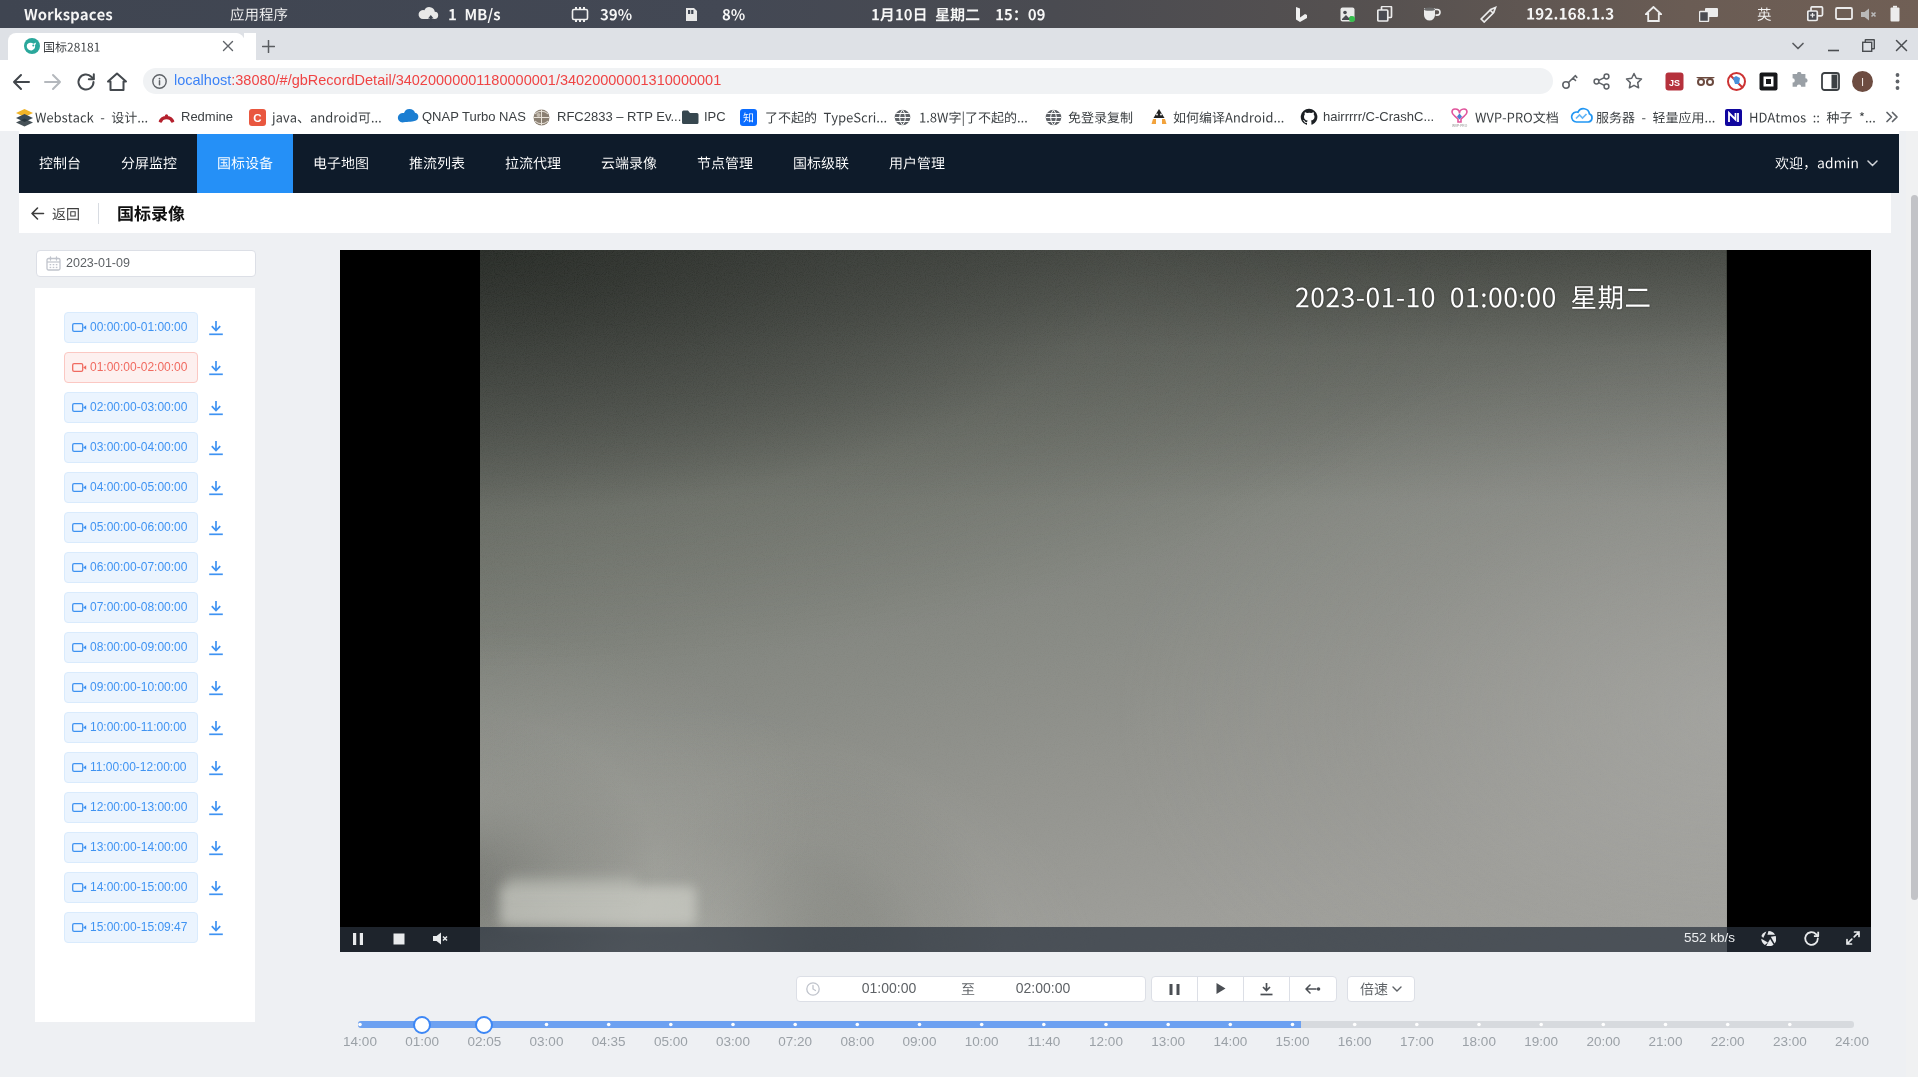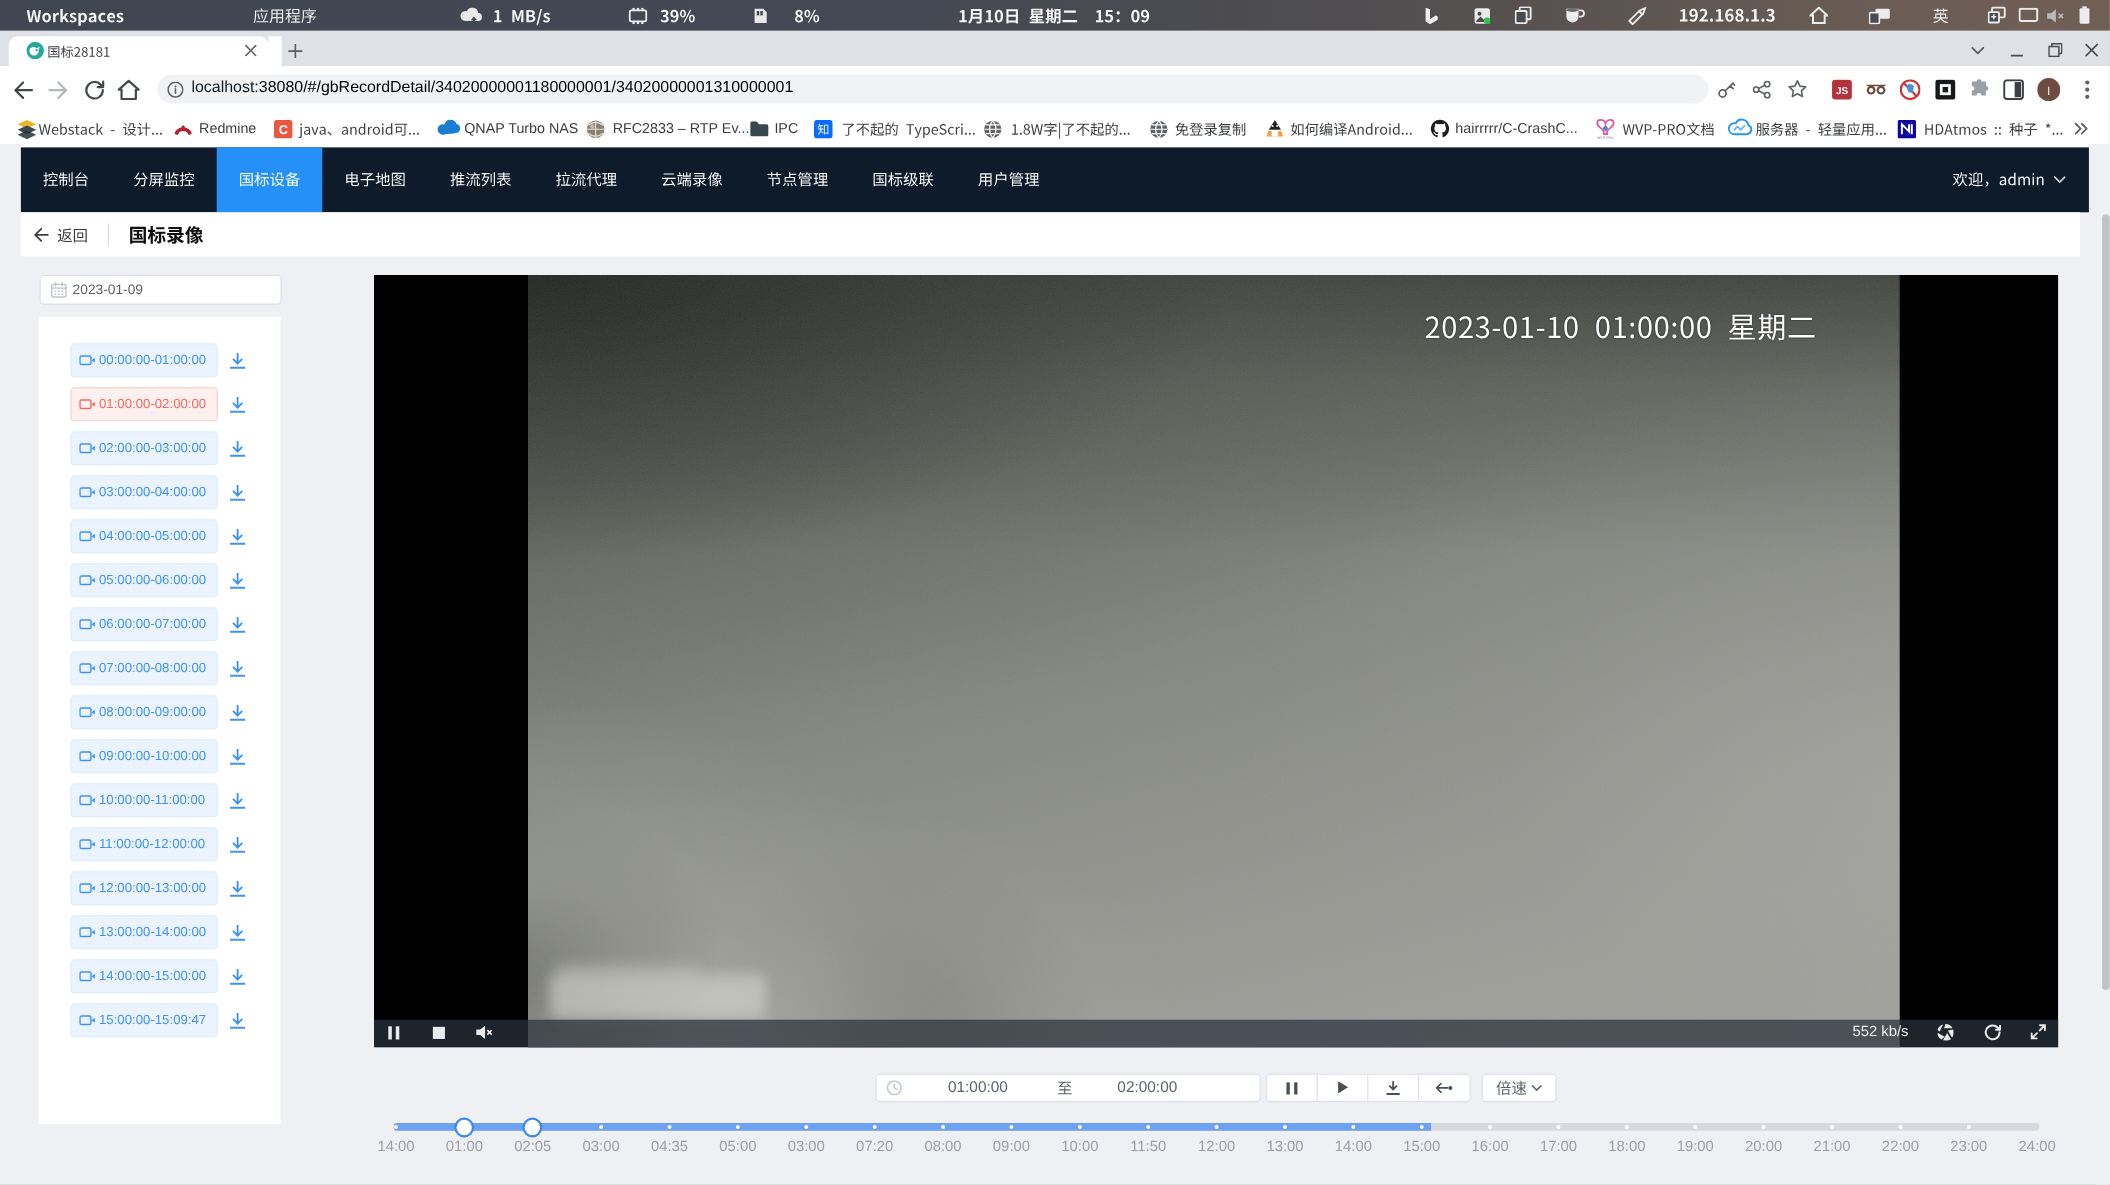--- a/index.html
+++ b/index.html
@@ -184,21 +184,21 @@
   </svg>
 <svg style="position:absolute;left:105.0px;top:70.0px;" width="24.0" height="24.0" viewBox="0 0 24.0 24.0">
     <path d="M12 3.5 L3 11.5 h2.5 V20 h13 v-8.5 H21 Z" fill="none" stroke="#44494e" stroke-width="2" stroke-linejoin="round"></path>
   </svg>
 <div style="position:absolute;left:143px;top:68px;width:1410px;height:26px;background:#f0f2f4;border-radius:13px"></div>
 <svg style="position:absolute;left:152.0px;top:74.0px;" width="15.0" height="15.0" viewBox="0 0 15.0 15.0">
     <circle cx="7.5" cy="7.5" r="6.7" fill="none" stroke="#5f6368" stroke-width="1.4"></circle>
     <path d="M7.5 6.8 v4" stroke="#5f6368" stroke-width="1.5" stroke-linecap="round"></path>
     <circle cx="7.5" cy="4.6" r="0.9" fill="#5f6368"></circle>
   </svg>
-<div style="position:absolute;left:174.0px;top:73.4px;font:400 14.5px &quot;Liberation Sans&quot;,sans-serif;color:#202124;white-space:pre;line-height:1"><span style="color:#0f172a">localhost</span><span style="color:#000000">:38080/#/gbRecordDetail/34020000001180000001/34020000001310000001</span></div>
+<div style="position:absolute;left:174.0px;top:73.4px;font:400 14.5px &quot;Liberation Sans&quot;,sans-serif;color:#202124;white-space:pre;line-height:1"><span style="color:#3b82f6">localhost</span><span style="color:#ef4444">:38080/#/gbRecordDetail/34020000001180000001/34020000001310000001</span></div>
 <svg style="position:absolute;left:1561.0px;top:73.0px;" width="17.0" height="17.0" viewBox="0 0 17.0 17.0">
     <circle cx="5" cy="12" r="3.2" fill="none" stroke="#5f6368" stroke-width="1.6"></circle>
     <path d="M7.5 9.5 L14.5 2.5 M12 5 l2.5 2.5 M14.2 2.8 l1.6 1.6" stroke="#5f6368" stroke-width="1.6" stroke-linecap="round"></path>
   </svg>
 <svg style="position:absolute;left:1593.0px;top:73.0px;" width="17.0" height="17.0" viewBox="0 0 17.0 17.0">
     <circle cx="13.5" cy="3.5" r="2.4" fill="none" stroke="#5f6368" stroke-width="1.5"></circle>
     <circle cx="3.5" cy="8.5" r="2.4" fill="none" stroke="#5f6368" stroke-width="1.5"></circle>
     <circle cx="13.5" cy="13.5" r="2.4" fill="none" stroke="#5f6368" stroke-width="1.5"></circle>
     <path d="M5.8 7.4 l5.5-2.8 M5.8 9.6 l5.5 2.8" stroke="#5f6368" stroke-width="1.5"></path>
   </svg>
@@ -843,21 +843,21 @@
 <div style="position:absolute;left:422.2px;transform:translateX(-50%);top:1034.9px;font:400 13.5px &quot;Liberation Sans&quot;,sans-serif;color:#9ba1a7;white-space:pre;line-height:1">01:00</div>
 <div style="position:absolute;left:484.3px;transform:translateX(-50%);top:1034.9px;font:400 13.5px &quot;Liberation Sans&quot;,sans-serif;color:#9ba1a7;white-space:pre;line-height:1">02:05</div>
 <div style="position:absolute;left:546.5px;transform:translateX(-50%);top:1034.9px;font:400 13.5px &quot;Liberation Sans&quot;,sans-serif;color:#9ba1a7;white-space:pre;line-height:1">03:00</div>
 <div style="position:absolute;left:608.7px;transform:translateX(-50%);top:1034.9px;font:400 13.5px &quot;Liberation Sans&quot;,sans-serif;color:#9ba1a7;white-space:pre;line-height:1">04:35</div>
 <div style="position:absolute;left:670.8px;transform:translateX(-50%);top:1034.9px;font:400 13.5px &quot;Liberation Sans&quot;,sans-serif;color:#9ba1a7;white-space:pre;line-height:1">05:00</div>
 <div style="position:absolute;left:733.0px;transform:translateX(-50%);top:1034.9px;font:400 13.5px &quot;Liberation Sans&quot;,sans-serif;color:#9ba1a7;white-space:pre;line-height:1">03:00</div>
 <div style="position:absolute;left:795.2px;transform:translateX(-50%);top:1034.9px;font:400 13.5px &quot;Liberation Sans&quot;,sans-serif;color:#9ba1a7;white-space:pre;line-height:1">07:20</div>
 <div style="position:absolute;left:857.3px;transform:translateX(-50%);top:1034.9px;font:400 13.5px &quot;Liberation Sans&quot;,sans-serif;color:#9ba1a7;white-space:pre;line-height:1">08:00</div>
 <div style="position:absolute;left:919.5px;transform:translateX(-50%);top:1034.9px;font:400 13.5px &quot;Liberation Sans&quot;,sans-serif;color:#9ba1a7;white-space:pre;line-height:1">09:00</div>
 <div style="position:absolute;left:981.7px;transform:translateX(-50%);top:1034.9px;font:400 13.5px &quot;Liberation Sans&quot;,sans-serif;color:#9ba1a7;white-space:pre;line-height:1">10:00</div>
-<div style="position:absolute;left:1043.8px;transform:translateX(-50%);top:1034.9px;font:400 13.5px &quot;Liberation Sans&quot;,sans-serif;color:#9ba1a7;white-space:pre;line-height:1">11:50</div>
+<div style="position:absolute;left:1043.8px;transform:translateX(-50%);top:1034.9px;font:400 13.5px &quot;Liberation Sans&quot;,sans-serif;color:#9ba1a7;white-space:pre;line-height:1">11:40</div>
 <div style="position:absolute;left:1106.0px;transform:translateX(-50%);top:1034.9px;font:400 13.5px &quot;Liberation Sans&quot;,sans-serif;color:#9ba1a7;white-space:pre;line-height:1">12:00</div>
 <div style="position:absolute;left:1168.2px;transform:translateX(-50%);top:1034.9px;font:400 13.5px &quot;Liberation Sans&quot;,sans-serif;color:#9ba1a7;white-space:pre;line-height:1">13:00</div>
 <div style="position:absolute;left:1230.3px;transform:translateX(-50%);top:1034.9px;font:400 13.5px &quot;Liberation Sans&quot;,sans-serif;color:#9ba1a7;white-space:pre;line-height:1">14:00</div>
 <div style="position:absolute;left:1292.5px;transform:translateX(-50%);top:1034.9px;font:400 13.5px &quot;Liberation Sans&quot;,sans-serif;color:#9ba1a7;white-space:pre;line-height:1">15:00</div>
 <div style="position:absolute;left:1354.7px;transform:translateX(-50%);top:1034.9px;font:400 13.5px &quot;Liberation Sans&quot;,sans-serif;color:#9ba1a7;white-space:pre;line-height:1">16:00</div>
 <div style="position:absolute;left:1416.8px;transform:translateX(-50%);top:1034.9px;font:400 13.5px &quot;Liberation Sans&quot;,sans-serif;color:#9ba1a7;white-space:pre;line-height:1">17:00</div>
 <div style="position:absolute;left:1479.0px;transform:translateX(-50%);top:1034.9px;font:400 13.5px &quot;Liberation Sans&quot;,sans-serif;color:#9ba1a7;white-space:pre;line-height:1">18:00</div>
 <div style="position:absolute;left:1541.2px;transform:translateX(-50%);top:1034.9px;font:400 13.5px &quot;Liberation Sans&quot;,sans-serif;color:#9ba1a7;white-space:pre;line-height:1">19:00</div>
 <div style="position:absolute;left:1603.3px;transform:translateX(-50%);top:1034.9px;font:400 13.5px &quot;Liberation Sans&quot;,sans-serif;color:#9ba1a7;white-space:pre;line-height:1">20:00</div>
 <div style="position:absolute;left:1665.5px;transform:translateX(-50%);top:1034.9px;font:400 13.5px &quot;Liberation Sans&quot;,sans-serif;color:#9ba1a7;white-space:pre;line-height:1">21:00</div>

